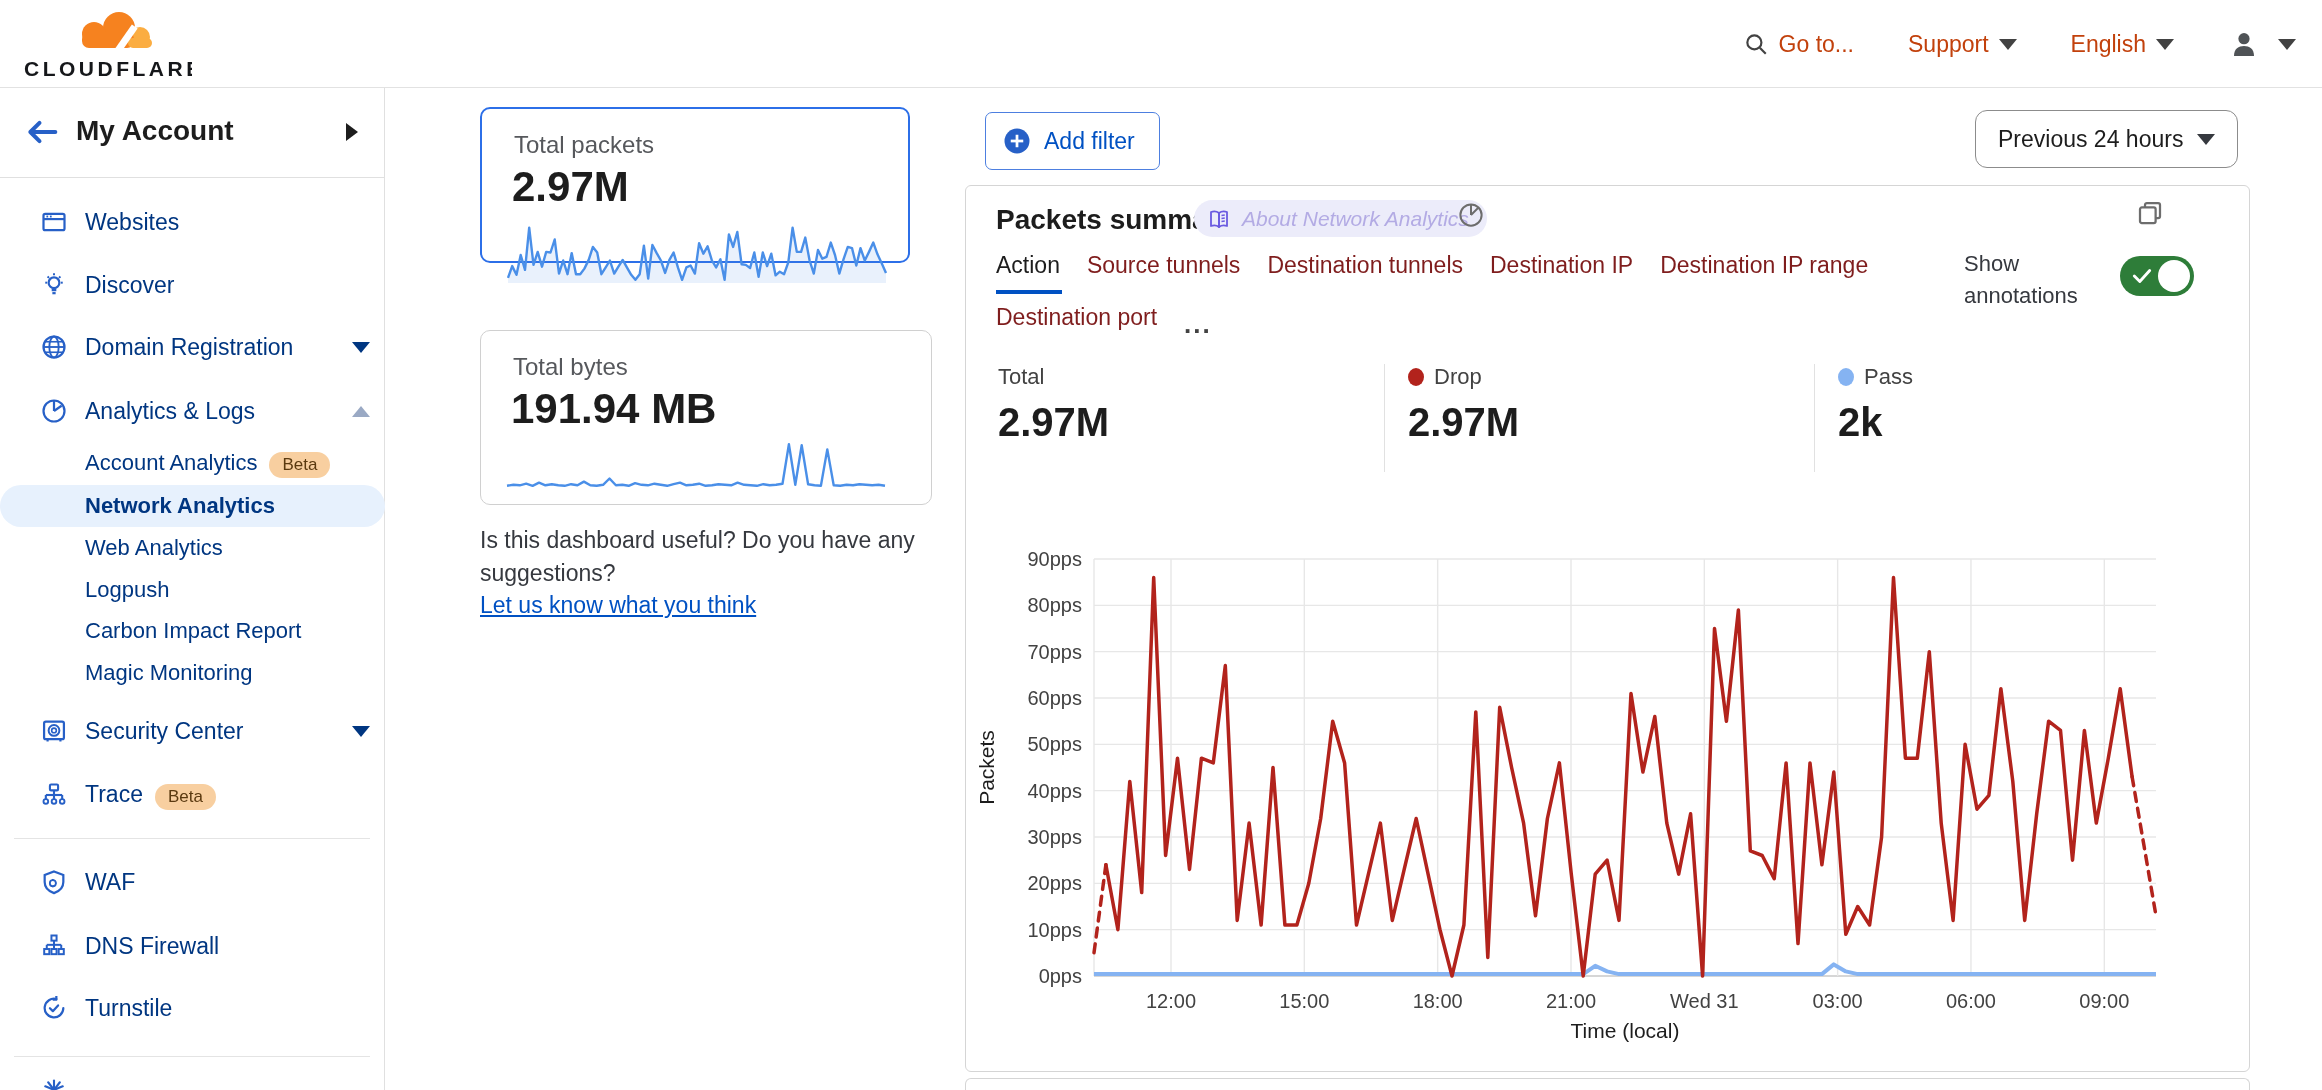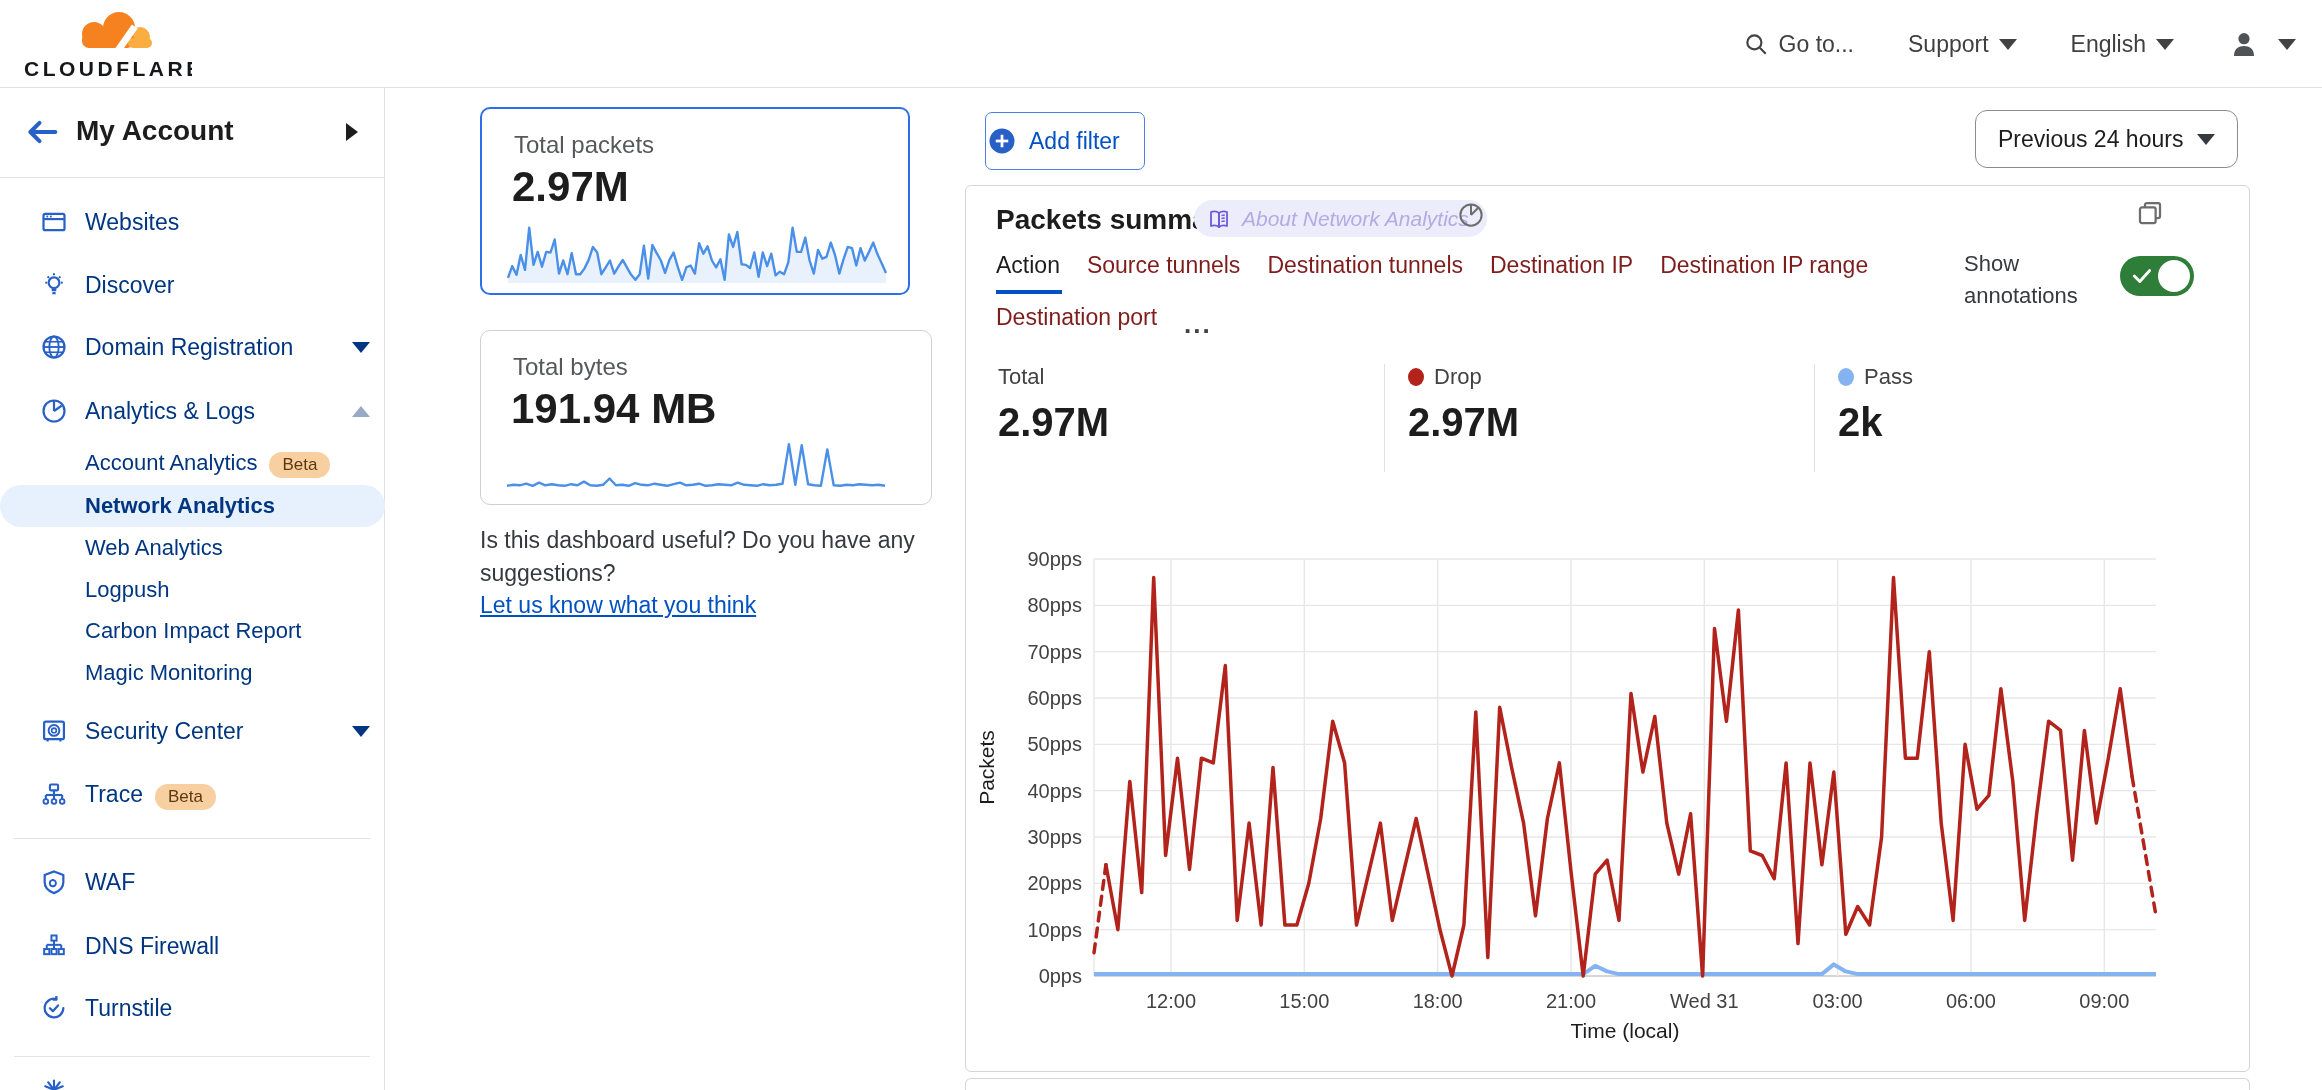--- a/index.html
+++ b/index.html
@@ -3,21 +3,21 @@
 <meta charset="utf-8">
 <style>
   * { margin:0; padding:0; box-sizing:border-box; }
   html,body { background:#fff; font-family:"Liberation Sans", sans-serif; }
   .page { position:relative; width:2322px; height:1090px; background:#fff; overflow:hidden; color:#1d1d1d; }
 
   
   .topbar { position:absolute; left:0; top:0; width:2322px; height:88px; background:#fff; border-bottom:1px solid #e2e2e2; z-index:5; }
   .brand { position:absolute; left:22px; top:6px; width:170px; height:76px; }
   .topbar-right { position:absolute; right:26px; top:0; height:88px; display:flex; align-items:center; gap:54px; }
-  .top-item { display:flex; align-items:center; gap:10px; font-size:23px; color:#404040; cursor:pointer; }
+  .top-item { display:flex; align-items:center; gap:10px; font-size:23px; color:#c2410c; cursor:pointer; }
   .caret-down { width:0; height:0; border-left:9px solid transparent; border-right:9px solid transparent; border-top:11px solid #424242; display:inline-block; }
 
   
   .sidebar { position:absolute; left:0; top:88px; width:385px; height:1002px; background:#fff; border-right:1px solid #e0e0e0; }
   .acct-row { position:relative; height:90px; border-bottom:1px solid #e0e0e0; }
   .acct-title { position:absolute; left:76px; top:27px; font-size:28px; font-weight:bold; color:#1d1d1d; }
   .back-arrow { position:absolute; left:22px; top:24px; }
   .acct-chevron { position:absolute; right:22px; top:32px; }
   .nav-item { position:absolute; left:0; width:385px; height:48px; display:flex; align-items:center; cursor:pointer; }
   .nav-icon { position:absolute; left:40px; width:28px; height:28px; }
@@ -33,21 +33,21 @@
 
   
   .stat-card { position:absolute; background:#fff; border:1px solid #d0d0d0; border-radius:10px; }
   .stat-card.selected { border:2.5px solid #2c6fe8; }
   .stat-card-label { position:absolute; left:32px; top:22px; font-size:24px; color:#56585c; }
   .stat-card-value { position:absolute; left:30px; top:54px; font-size:42px; font-weight:bold; color:#1d1d1d; }
   .feedback { position:absolute; left:480px; top:524px; width:450px; font-size:23px; color:#36393f; line-height:1.42; }
   .feedback a { color:#0051c3; text-decoration:underline; cursor:pointer; }
 
   
-  .add-filter-btn { position:absolute; left:985px; top:112px; height:58px; padding:0 24px 0 1px; display:flex; align-items:center; gap:12px; background:#fff; border:1.5px solid #4d7fe0; border-radius:7px; color:#0051c3; font-size:23px; cursor:pointer; }
+  .add-filter-btn { position:absolute; left:985px; top:112px; height:58px; padding:0 24px 0 16px; display:flex; align-items:center; gap:12px; background:#fff; border:1.5px solid #4d7fe0; border-radius:7px; color:#0051c3; font-size:23px; cursor:pointer; }
   .time-range-btn { position:absolute; left:1975px; top:110px; height:58px; padding:0 22px; display:flex; align-items:center; gap:14px; background:#fff; border:1.5px solid #8c8c8c; border-radius:12px; color:#1d1d1d; font-size:23px; cursor:pointer; }
 
   
   .panel { position:absolute; left:965px; top:185px; width:1285px; height:887px; background:#fff; border:1px solid #d5d5d5; border-radius:6px; }
   .panel-title { position:absolute; left:30px; top:18px; font-size:28px; font-weight:bold; color:#1d1d1d; }
   .about-pill { position:absolute; left:228px; top:14px; height:37px; display:flex; align-items:center; gap:11px; padding:0 18px 0 13px; background:#ececfa; border-radius:19px; cursor:pointer;font-style:italic; }
   .about-pill span { font-size:21px; color:#b3abe4; white-space:nowrap; }
   .panel-pie-icon { position:absolute; left:490px; top:14px; cursor:pointer; }
   .panel-copy-icon { position:absolute; right:84px; top:12px; cursor:pointer; }
   .tabs-row1 { position:absolute; left:30px; top:66px; display:flex; gap:27px; }
@@ -270,21 +270,21 @@
         <g stroke="#2760c7" stroke-width="1.8" stroke-linecap="round">
           <line x1="12" y1="11" x2="12" y2="3"></line>
           <line x1="12" y1="11" x2="7" y2="4.5"></line>
           <line x1="12" y1="11" x2="17" y2="4.5"></line>
           <line x1="12" y1="11" x2="4.5" y2="8"></line>
           <line x1="12" y1="11" x2="19.5" y2="8"></line>
         </g>
       </svg>
   </aside>
 
-  <div class="stat-card selected" style="left:480px; top:107px; width:430px; height:188px;">
+  <div class="stat-card selected" style="left:480px; top:107px; width:430px; height:156px;">
     <div class="stat-card-label">Total packets</div>
     <div class="stat-card-value">2.97M</div>
     <svg id="spark-packets" style="position:absolute; left:22px; top:104px;" width="386" height="72">
         <path d="M4.0 64.9L8.2 53.1L12.5 61.8L16.7 42.0L21.0 56.8L25.2 14.7L29.5 51.9L33.7 38.9L38.0 53.7L42.2 38.9L46.5 39.5L50.7 26.5L55.0 60.6L59.2 47.5L63.5 61.2L67.7 40.1L72.0 61.2L76.2 61.2L80.4 55.6L84.7 46.9L88.9 33.9L93.2 39.5L97.4 61.2L101.7 54.4L105.9 47.5L110.2 60.6L114.4 53.7L118.7 46.9L122.9 54.4L127.2 61.8L131.4 66.8L135.7 61.2L139.9 32.7L144.2 65.5L148.4 32.0L152.7 40.1L156.9 47.5L161.1 59.9L165.4 46.9L169.6 39.5L173.9 54.4L178.1 66.8L182.4 54.4L186.6 52.5L190.9 60.6L195.1 30.2L199.4 40.7L203.6 33.3L207.9 47.5L212.1 54.4L216.4 46.3L220.6 66.8L224.9 21.5L229.1 33.9L233.3 19.0L237.6 51.3L241.8 51.9L246.1 55.0L250.3 39.5L254.6 63.7L258.8 39.5L263.1 53.1L267.3 40.7L271.6 62.4L275.8 58.7L280.1 61.2L284.3 49.4L288.6 14.7L292.8 38.9L297.1 38.9L301.3 24.6L305.6 47.5L309.8 60.6L314.0 37.0L318.3 45.7L322.5 43.8L326.8 29.6L331.0 42.0L335.3 60.6L339.5 46.3L343.8 33.9L348.0 35.1L352.3 52.5L356.5 35.1L360.8 47.5L365.0 38.9L369.3 29.6L373.5 41.3L377.8 50.6L382.0 59.9L382 70L4 70Z" fill="rgba(74,143,232,0.12)" stroke="none"></path>
         <path d="M4.0 64.9L8.2 53.1L12.5 61.8L16.7 42.0L21.0 56.8L25.2 14.7L29.5 51.9L33.7 38.9L38.0 53.7L42.2 38.9L46.5 39.5L50.7 26.5L55.0 60.6L59.2 47.5L63.5 61.2L67.7 40.1L72.0 61.2L76.2 61.2L80.4 55.6L84.7 46.9L88.9 33.9L93.2 39.5L97.4 61.2L101.7 54.4L105.9 47.5L110.2 60.6L114.4 53.7L118.7 46.9L122.9 54.4L127.2 61.8L131.4 66.8L135.7 61.2L139.9 32.7L144.2 65.5L148.4 32.0L152.7 40.1L156.9 47.5L161.1 59.9L165.4 46.9L169.6 39.5L173.9 54.4L178.1 66.8L182.4 54.4L186.6 52.5L190.9 60.6L195.1 30.2L199.4 40.7L203.6 33.3L207.9 47.5L212.1 54.4L216.4 46.3L220.6 66.8L224.9 21.5L229.1 33.9L233.3 19.0L237.6 51.3L241.8 51.9L246.1 55.0L250.3 39.5L254.6 63.7L258.8 39.5L263.1 53.1L267.3 40.7L271.6 62.4L275.8 58.7L280.1 61.2L284.3 49.4L288.6 14.7L292.8 38.9L297.1 38.9L301.3 24.6L305.6 47.5L309.8 60.6L314.0 37.0L318.3 45.7L322.5 43.8L326.8 29.6L331.0 42.0L335.3 60.6L339.5 46.3L343.8 33.9L348.0 35.1L352.3 52.5L356.5 35.1L360.8 47.5L365.0 38.9L369.3 29.6L373.5 41.3L377.8 50.6L382.0 59.9" fill="none" stroke="#4a8fe8" stroke-width="2.4" stroke-linejoin="round"></path>
       </svg>
   </div>
 
   <div class="stat-card" style="left:480px; top:330px; width:452px; height:175px;">
     <div class="stat-card-label">Total bytes</div>

